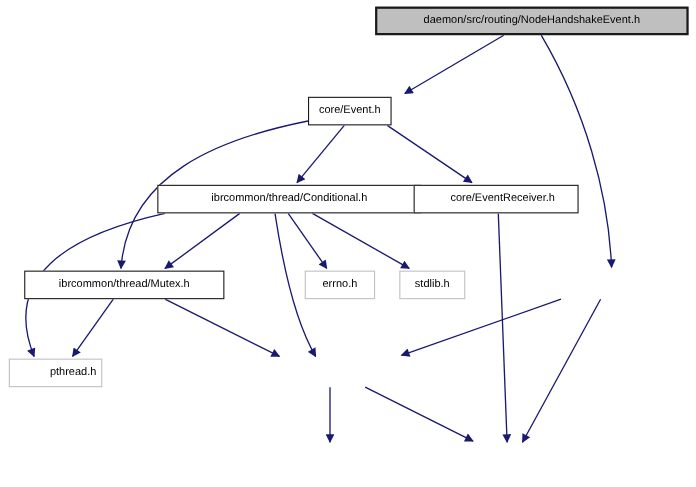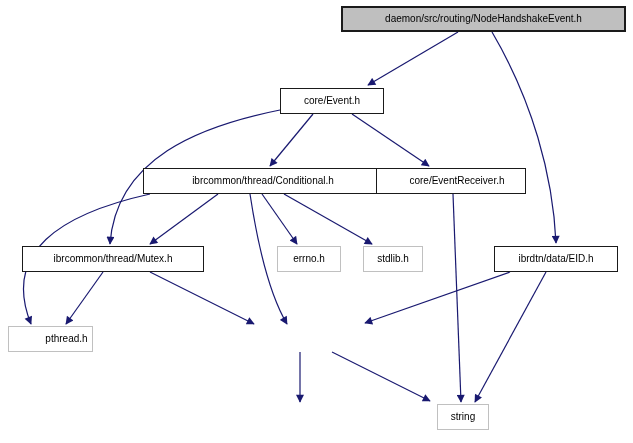--- a/index.html
+++ b/index.html
@@ -75,33 +75,31 @@
     <path class="edge" d="M150,272 L254,324" marker-end="url(#arrow)" stroke="#191970"></path>
     <path class="edge" d="M453,194 L461,402" marker-end="url(#arrow)" stroke="#191970"></path>
     <path class="edge" d="M510,272 L365,323" marker-end="url(#arrow)" stroke="#191970"></path>
     <path class="edge" d="M546,272 L475,402" marker-end="url(#arrow)" stroke="#191970"></path>
     <path class="edge" d="M300,352 L300,402" marker-end="url(#arrow)" stroke="#191970"></path>
     <path class="edge" d="M332,352 L430,401" marker-end="url(#arrow)" stroke="#191970"></path>
   </svg>
 
   <div class="node root" style="left:341px; top:6px; width:285px; height:26px;">daemon/src/routing/NodeHandshakeEvent.h</div>
 
-  <div class="node internal" style="left:280px; top:88px; width:104px; height:26px;">core/Event.h</div>
+  <div class="node internal" style="left:280px; top:88px; width:76px; height:26px;">core/Event.h</div>
 
   <div class="node internal" style="left:143px; top:168px; width:240px; height:26px;">ibrcommon/thread/Conditional.h</div>
 
   <div class="node internal" style="left:376px; top:168px; width:150px; height:26px;padding-left:12px;">core/EventReceiver.h</div>
 
   <div class="node internal" style="left:22px; top:246px; width:182px; height:26px;">ibrcommon/thread/Mutex.h</div>
 
   <div class="node external" style="left:277px; top:246px; width:64px; height:26px;">errno.h</div>
 
   <div class="node external" style="left:363px; top:246px; width:60px; height:26px;">stdlib.h</div>
 
-  <div class="node internal" style="left:494px; top:246px; width:124px; height:26px;">ibrdtn/data/EID.h</div>
 
   <div class="node external" style="left:8px; top:326px; width:85px; height:26px;padding-left:32px;">pthread.h</div>
 
 
 
-  <div class="node external" style="left:437px; top:404px; width:52px; height:26px;">string</div>
 
 </div>
 
 </body></html>

